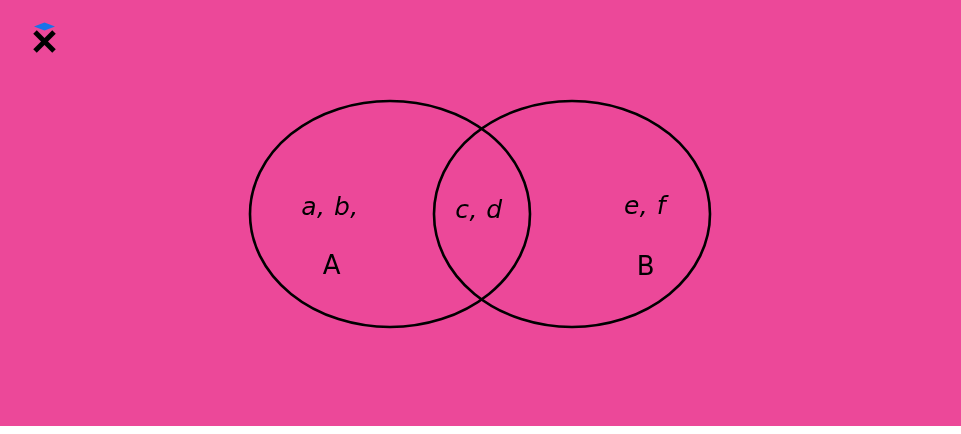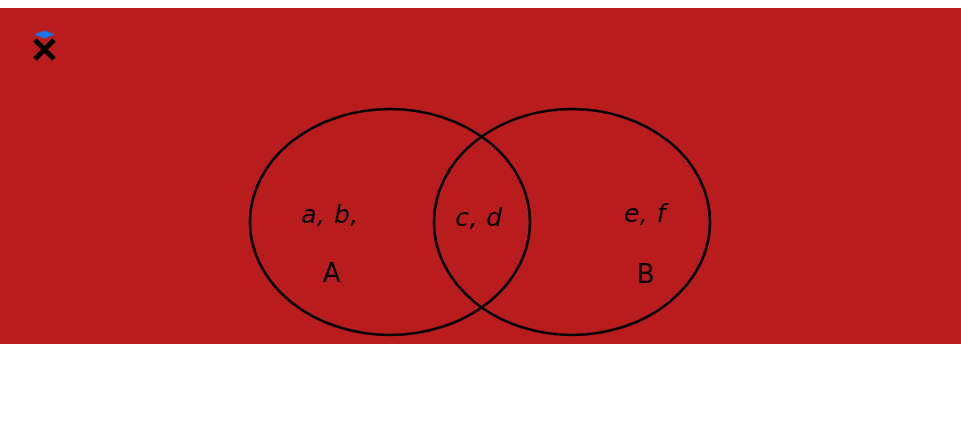--- a/index.html
+++ b/index.html
@@ -11,24 +11,24 @@
     width: 961px;
     height: 434px;
     position: relative;
     overflow: hidden;
     font-family: "DejaVu Sans", sans-serif;
   }
 
   #app-root {
     position: absolute;
     left: 0;
-    top: 8px;
+    top: 0;
     width: 961px;
-    height: 336px;
-    background: #b91c1c;
+    height: 426px;
+    background: #ec4899;
   }
 
   
   #logo-mark {
     position: absolute;
     left: 28px;
     top: 18px;
     width: 34px;
     height: 40px;
   }

